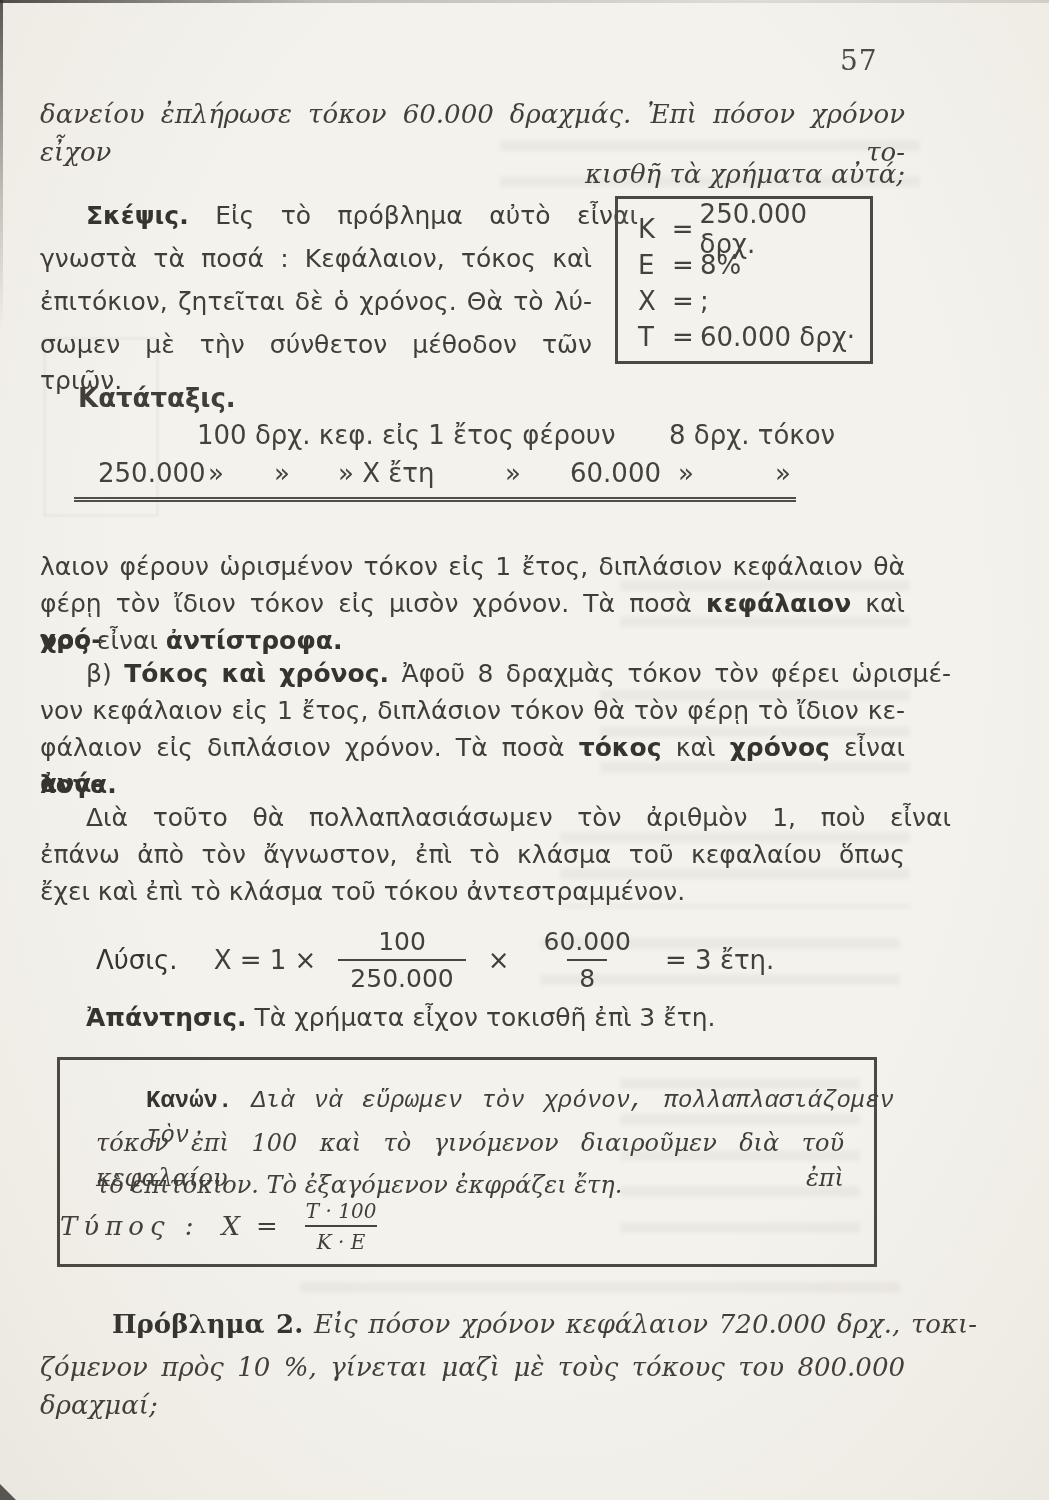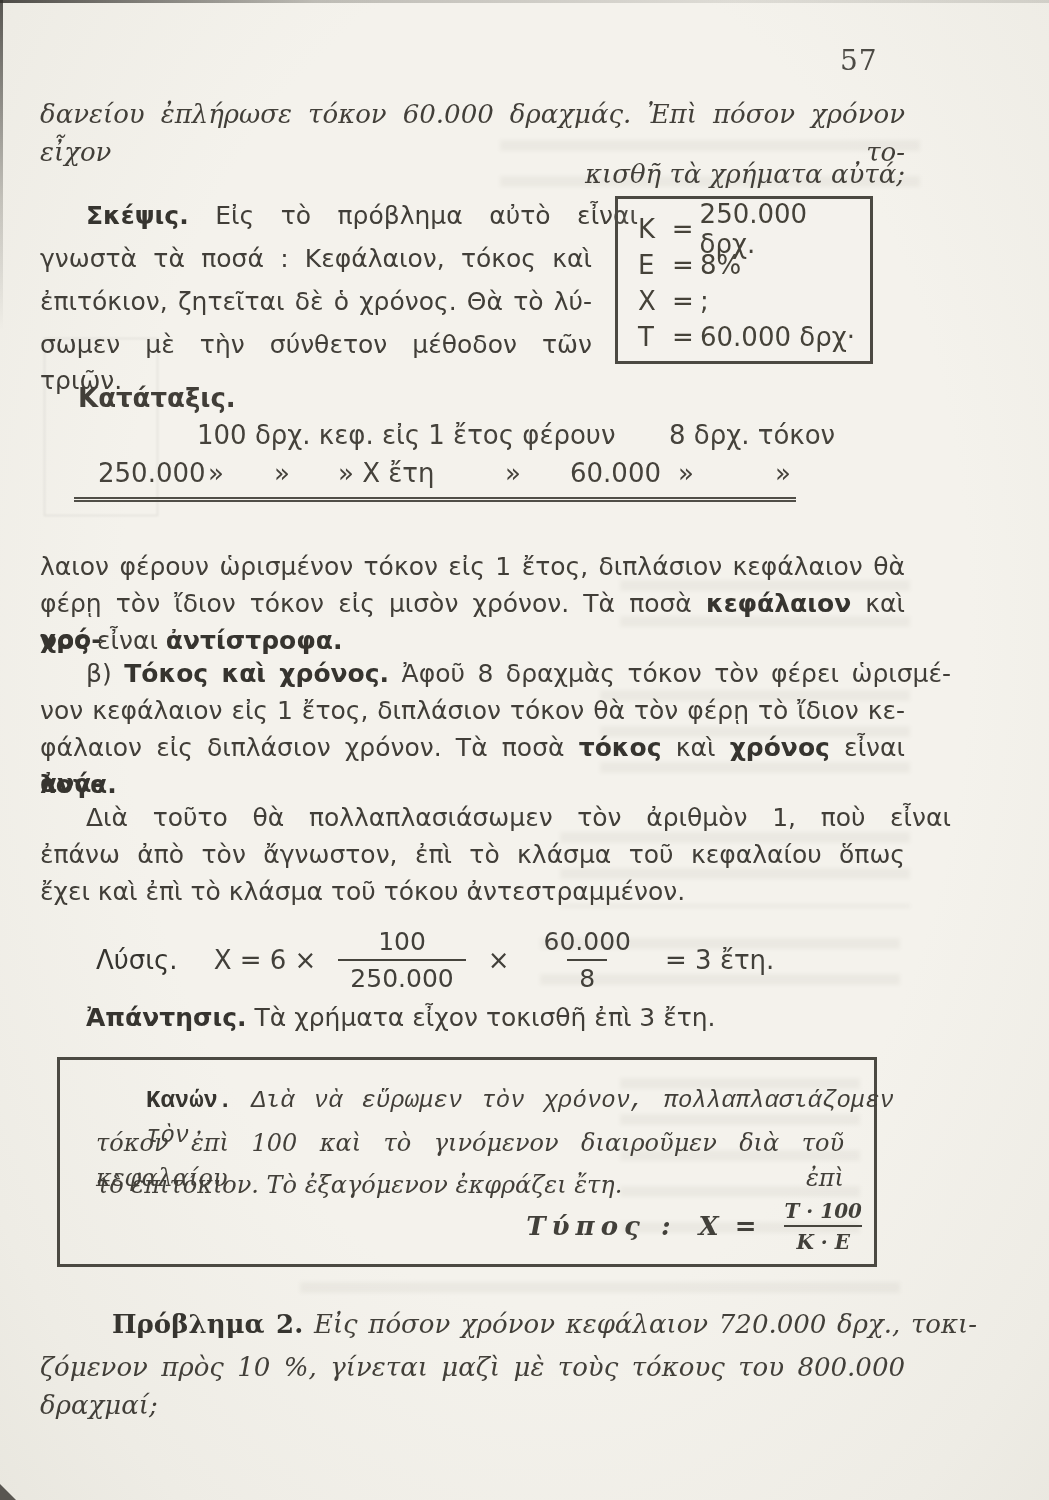--- a/index.html
+++ b/index.html
@@ -55,22 +55,22 @@
   .frac .num{padding:0 12px 2px;}
   .frac .den{border-top:2.5px solid #46443d;padding:3px 12px 0;}
   
   .rulebox{
     position:absolute;left:57px;top:1057px;width:820px;height:210px;
     border:3px solid #4b4942;box-sizing:border-box;
   }
   .rulebox .ln{font-size:24px;}
   .rb-formula{
     position:absolute;left:0;top:128px;width:100%;height:76px;
-    display:flex;align-items:center;justify-content:flex-end;gap:16px;
-    font-family:"DejaVu Serif", serif;font-style:italic;font-size:26px;color:#42403a;font-weight:bold;
+    display:flex;align-items:center;justify-content:flex-start;gap:16px;
+    font-family:"DejaVu Serif", serif;font-style:italic;font-size:26px;color:#42403a;
   }
   .rb-formula .flbl{letter-spacing:6px;margin-right:6px;}
   .rb-formula .frac{font-family:"DejaVu Serif", serif;font-size:20px;}
   
   .edge-top{position:absolute;left:0;top:0;width:1049px;height:3px;
     background:linear-gradient(90deg,rgba(50,48,44,.85),rgba(90,88,80,.35) 30%,rgba(120,118,110,.18) 70%,rgba(120,118,110,.25));}
   .edge-left{position:absolute;left:0;top:0;width:3px;height:330px;
     background:linear-gradient(180deg,rgba(50,48,44,.8),rgba(90,88,80,.3) 60%,rgba(120,118,110,0));}
   .corner-bl{position:absolute;left:0;bottom:0;width:0;height:0;
     border-left:16px solid rgba(40,38,34,.75);border-top:16px solid transparent;}
@@ -158,21 +158,21 @@
   <div class="ln sans j" style="left:40px;top:693px;width:865px;"><span>νον κεφάλαιον εἰς 1 ἔτος, διπλάσιον τόκον θὰ τὸν φέρῃ τὸ ἴδιον κε-</span></div>
   <div class="ln sans j" style="left:40px;top:730px;width:865px;"><span>φάλαιον εἰς διπλάσιον χρόνον. Τὰ ποσὰ </span><span class="seg-b">τόκος</span><span> καὶ </span><span class="seg-b">χρόνος</span><span> εἶναι </span><span class="seg-b">ἀνά-</span></div>
   <div class="ln sans" style="left:40px;top:767px;width:865px;"><span class="seg-b">λογα.</span></div>
 
   <div class="ln sans j ind45" style="left:40px;top:800px;width:865px;"><span>Διὰ τοῦτο θὰ πολλαπλασιάσωμεν τὸν ἀριθμὸν 1, ποὺ εἶναι</span></div>
   <div class="ln sans" style="left:40px;top:874px;width:865px;"><span>ἔχει καὶ ἐπὶ τὸ κλάσμα τοῦ τόκου ἀντεστραμμένον.</span></div>
   <div class="ln sans j" style="left:40px;top:837px;width:865px;"><span>ἐπάνω ἀπὸ τὸν ἄγνωστον, ἐπὶ τὸ κλάσμα τοῦ κεφαλαίου ὅπως</span></div>
 
   <div class="solution">
     <span class="lbl">Λύσις.</span>
-    <span>Χ = 6 ×</span>
+    <span>Χ = 1 ×</span>
     <span class="frac">
       <span class="num">100</span>
       <span class="den">250.000</span>
     </span>
     <span>×</span>
     <span class="frac">
       <span class="num">60.000</span>
       <span class="den">8</span>
     </span>
     <span>= 3 ἔτη.</span>

